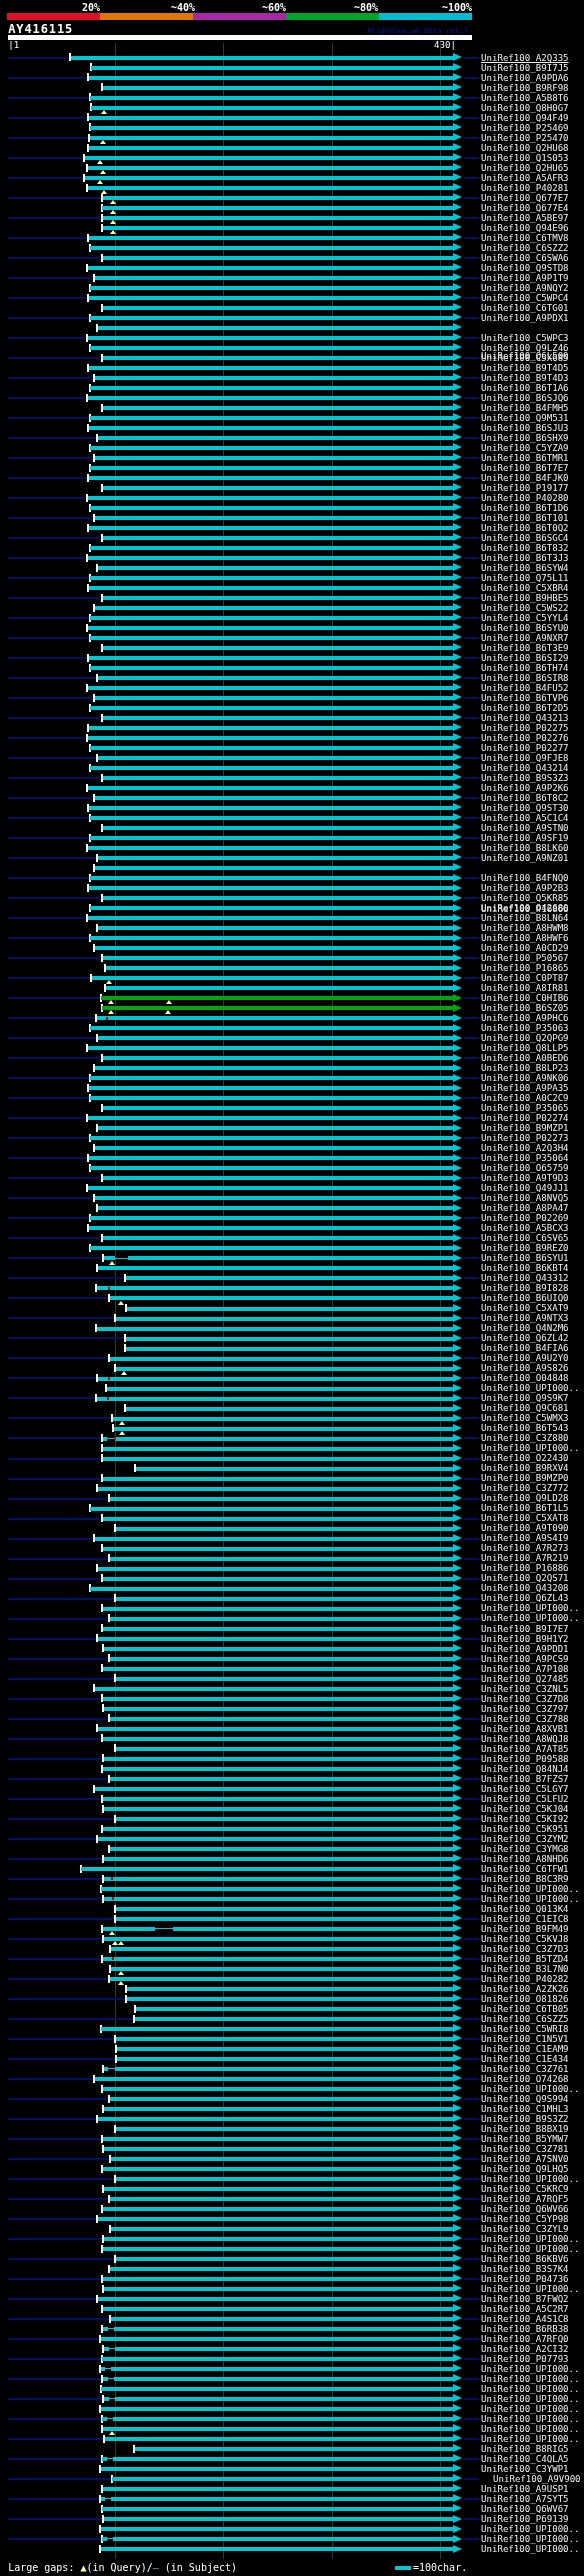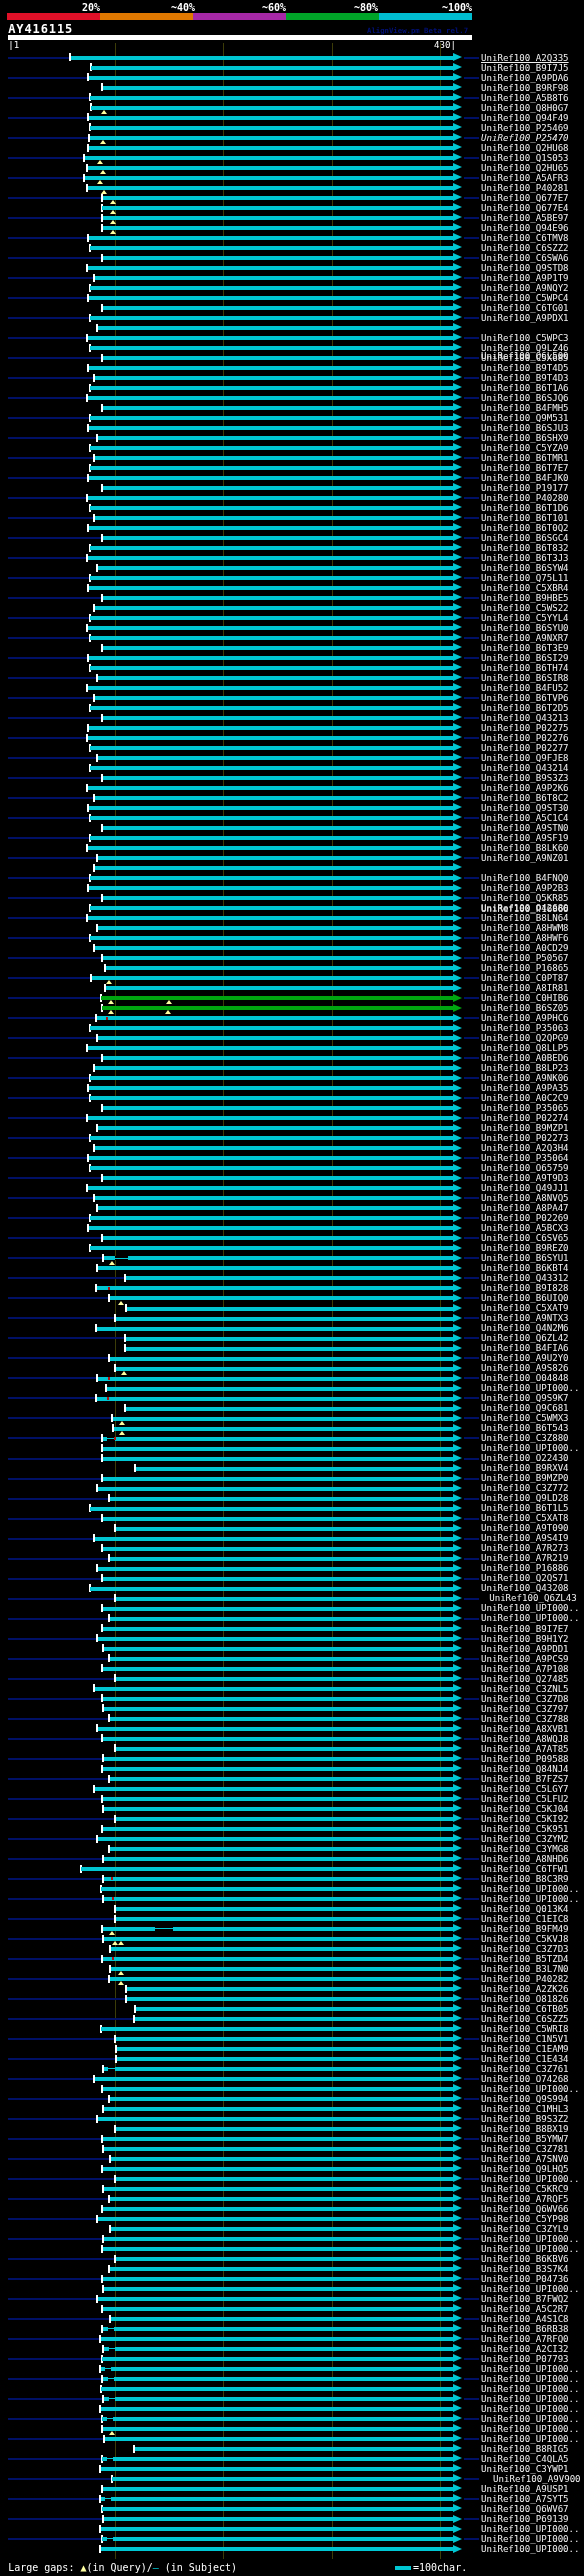--- a/index.html
+++ b/index.html
@@ -118,21 +118,21 @@
         <div class="row-arrow" style="left: 453px; top: 123px; border-left-color: rgb(0, 198, 210);"></div>
         <div class="row-label" style="top: 123px;">UniRef100_P25469</div>
       </div>
       <div>
         <div class="row-leader" style="left: 8.2px; width: 80px; top: 137px;"></div>
         <div class="row-leader" style="left: 464px; width: 14.6px; top: 137px;"></div>
         <div class="row-tick" style="left: 88px; top: 134px;"></div>
         <div class="row-bar" style="left: 90px; width: 364px; top: 136px; background: rgb(0, 198, 210);"></div>
         <div class="row-arrow" style="left: 453px; top: 133px; border-left-color: rgb(0, 198, 210);"></div>
         <div class="gap-tri" style="left: 100px; top: 140px;"></div>
-        <div class="row-label" style="top: 133px; font-style: italic;">UniRef100_P25470</div>
+        <div class="row-label" style="top: 133px;">UniRef100_P25470</div>
       </div>
       <div>
         <div class="row-tick" style="left: 87px; top: 144px;"></div>
         <div class="row-bar" style="left: 89px; width: 365px; top: 146px; background: rgb(0, 198, 210);"></div>
         <div class="row-arrow" style="left: 453px; top: 143px; border-left-color: rgb(0, 198, 210);"></div>
         <div class="row-label" style="top: 143px;">UniRef100_Q2HU68</div>
       </div>
       <div>
         <div class="row-leader" style="left: 8.2px; width: 76px; top: 157px;"></div>
         <div class="row-leader" style="left: 464px; width: 14.6px; top: 157px;"></div>
@@ -1167,21 +1167,21 @@
         <div class="row-bar" style="left: 90px; width: 363px; top: 1587px; background: rgb(0, 198, 210);"></div>
         <div class="row-arrow" style="left: 453px; top: 1584px; border-left-color: rgb(0, 198, 210);"></div>
         <div class="row-label" style="top: 1583px;">UniRef100_Q43208</div>
       </div>
       <div>
         <div class="row-leader" style="left: 8.2px; width: 107px; top: 1598px;"></div>
         <div class="row-leader" style="left: 464px; width: 14.6px; top: 1598px;"></div>
         <div class="row-tick" style="left: 114px; top: 1594px;"></div>
         <div class="row-bar" style="left: 116px; width: 337px; top: 1597px; background: rgb(0, 198, 210);"></div>
         <div class="row-arrow" style="left: 453px; top: 1594px; border-left-color: rgb(0, 198, 210);"></div>
-        <div class="row-label" style="top: 1593px; text-align: center;">UniRef100_Q6ZL43</div>
+        <div class="row-label" style="top: 1593px;">UniRef100_Q6ZL43</div>
       </div>
       <div>
         <div class="row-tick" style="left: 101px; top: 1604px;"></div>
         <div class="row-bar" style="left: 103px; width: 350px; top: 1607px; background: rgb(0, 198, 210);"></div>
         <div class="row-arrow" style="left: 453px; top: 1604px; border-left-color: rgb(0, 198, 210);"></div>
         <div class="row-label" style="top: 1603px;">UniRef100_UPI000..</div>
       </div>
       <div>
         <div class="row-leader" style="left: 8.2px; width: 101px; top: 1618px;"></div>
         <div class="row-leader" style="left: 464px; width: 14.6px; top: 1618px;"></div>

